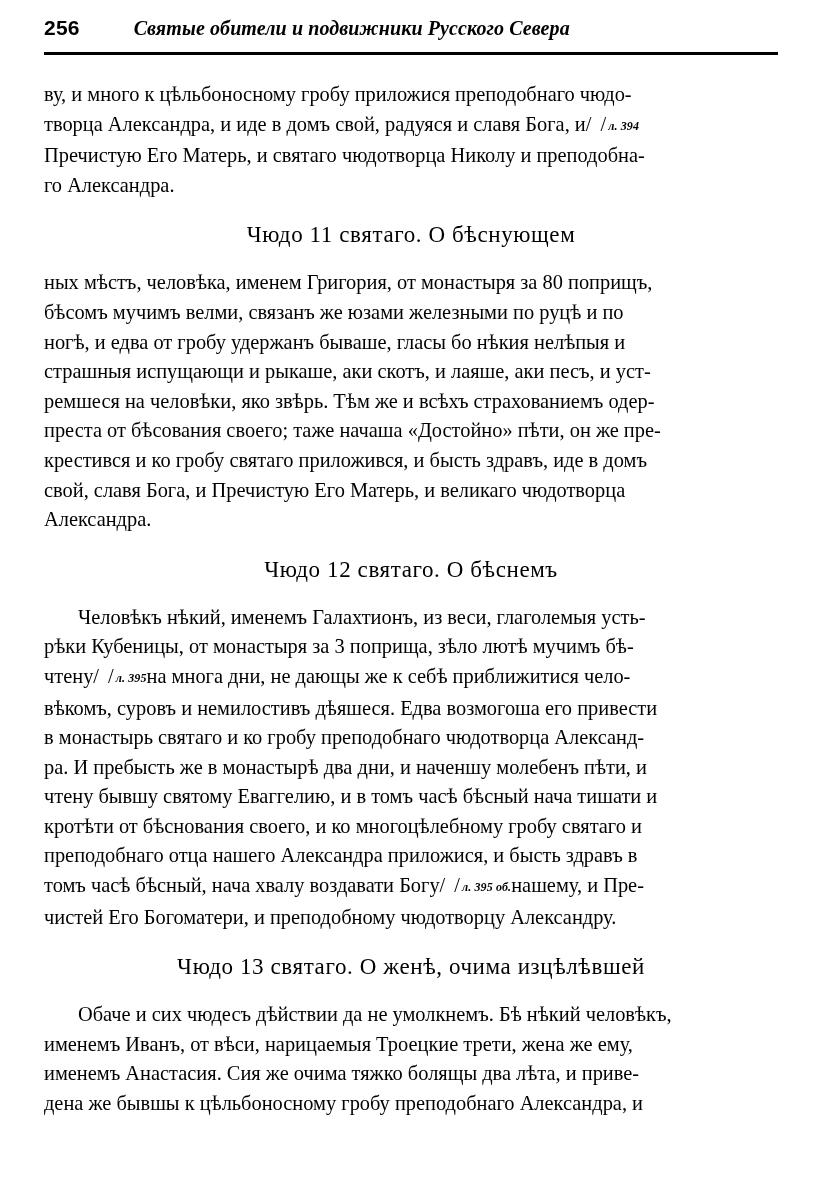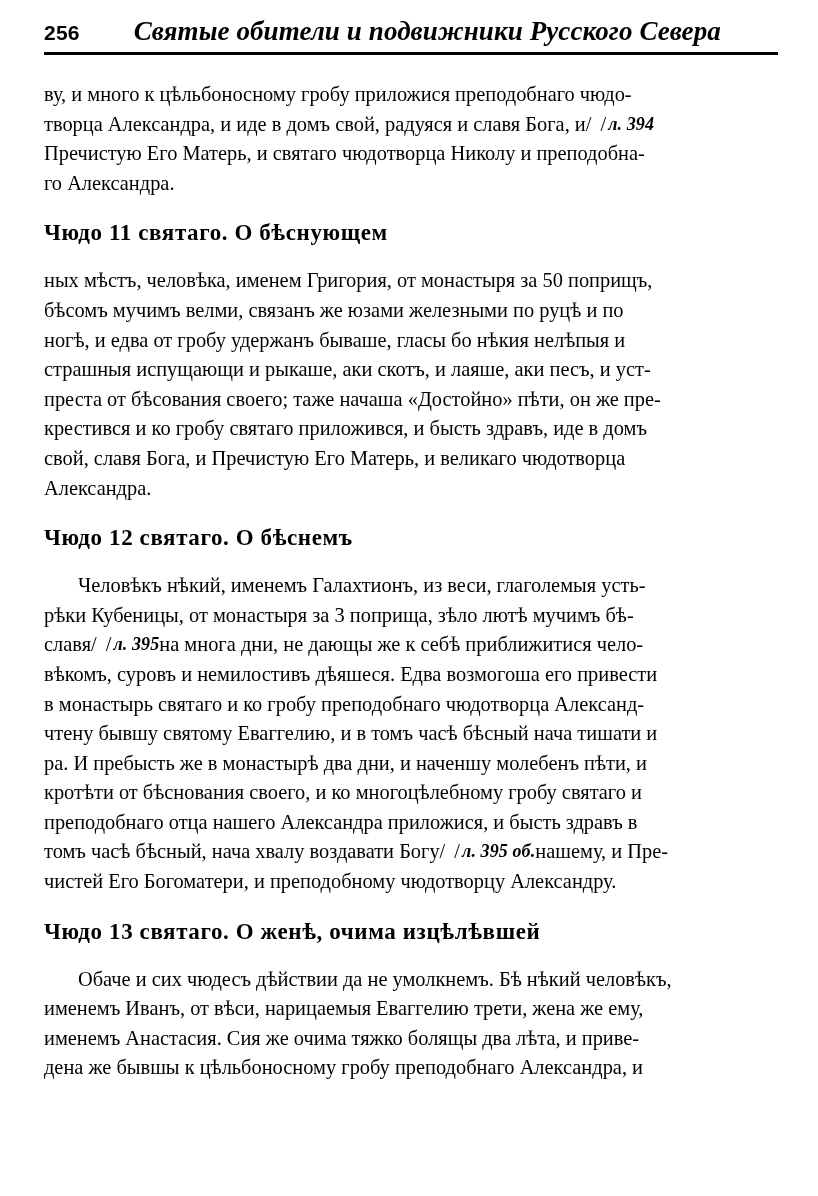--- a/index.html
+++ b/index.html
@@ -38,21 +38,21 @@
     font-weight: bold;
     font-size: 21px;
     letter-spacing: 0.2px;
     font-family: "Liberation Sans", "DejaVu Sans", sans-serif;
     flex: 0 0 auto;
     margin-right: 54px;
   }
   .running-title {
     font-style: italic;
     font-weight: bold;
-    font-size: 27px;
+    font-size: 20px;
     letter-spacing: 0.1px;
     font-family: "Liberation Serif", "DejaVu Serif", serif;
     white-space: nowrap;
   }
   .head-rule {
     position: absolute;
     left: 44px;
     width: 734px;
     top: 52px;
     height: 3px;
@@ -80,34 +80,34 @@
     white-space: nowrap;
   }
   .line.j > span { white-space: pre; }
 
   .para-block { margin: 0; }
 
   
   .folio-ref {
     font-style: italic;
     font-weight: bold;
-    font-size: 18px;
+    font-size: 12px;
     letter-spacing: 0.1px;
     vertical-align: 1px;
     font-family: "Liberation Serif", "DejaVu Serif", serif;
   }
   .slashes {
     font-size: 20.4px;
     letter-spacing: 2px;
   }
 
   
   .heading {
-    text-align: left;
-    font-weight: bold;
+    text-align: center;
+    font-weight: normal;
     font-size: 23px;
     font-family: "Liberation Serif", "DejaVu Serif", serif;
     letter-spacing: 0.6px;
     white-space: nowrap;
   }
 
   .sp-before-h { height: 22px; }
   .sp-after-h { height: 20px; }
 </style>
 </head>
@@ -137,30 +137,33 @@
         <span>го Александра.</span>
       </div>
     </div>
 
     <div class="sp-before-h"></div>
     <div class="heading">Чюдо 11 святаго. О бѣснующем</div>
     <div class="sp-after-h"></div>
 
     <div class="para-block">
       <div class="line">
-        <span>ных мѣстъ, человѣка, именем Григория, от монастыря за 50 поприщъ,</span>
+        <span>ных мѣстъ, человѣка, именем Григория, от монастыря за 80 поприщъ,</span>
       </div>
       <div class="line">
         <span>бѣсомъ мучимъ велми, связанъ же юзами железными по руцѣ и по</span>
       </div>
       <div class="line">
         <span>ногѣ, и едва от гробу удержанъ бываше, гласы бо нѣкия нелѣпыя и</span>
       </div>
       <div class="line">
         <span>страшныя испущающи и рыкаше, аки скотъ, и лаяше, аки песъ, и уст-</span>
+      </div>
+      <div class="line">
+        <span>ремшеся на человѣки, яко звѣрь. Тѣм же и всѣхъ страхованиемъ одер-</span>
       </div>
       <div class="line">
         <span>преста от бѣсования своего; таже начаша «Достойно» пѣти, он же пре-</span>
       </div>
       <div class="line">
         <span>крестився и ко гробу святаго приложився, и бысть здравъ, иде в домъ</span>
       </div>
       <div class="line">
         <span>свой, славя Бога, и Пречистую Его Матерь, и великаго чюдотворца</span>
       </div>
@@ -174,33 +177,33 @@
     <div class="sp-after-h"></div>
 
     <div class="para-block">
       <div class="line">
         <span style="display:inline-block;width:34px"></span><span>Человѣкъ нѣкий, именемъ Галахтионъ, из веси, глаголемыя усть-</span>
       </div>
       <div class="line">
         <span>рѣки Кубеницы, от монастыря за 3 поприща, зѣло лютѣ мучимъ бѣ-</span>
       </div>
       <div class="line">
-        <span>славя</span><span class="slashes">/ /</span><span class="folio-ref">л. 395</span><span>на многа дни, не дающы же к себѣ приближитися чело-</span>
+        <span>чтену</span><span class="slashes">/ /</span><span class="folio-ref">л. 395</span><span>на многа дни, не дающы же к себѣ приближитися чело-</span>
       </div>
       <div class="line">
         <span>вѣкомъ, суровъ и немилостивъ дѣяшеся. Едва возмогоша его привести</span>
       </div>
       <div class="line">
         <span>в монастырь святаго и ко гробу преподобнаго чюдотворца Александ-</span>
       </div>
       <div class="line">
+        <span>ра. И пребысть же в монастырѣ два дни, и наченшу молебенъ пѣти, и</span>
+      </div>
+      <div class="line">
         <span>чтену бывшу святому Еваггелию, и в томъ часѣ бѣсный нача тишати и</span>
-      </div>
-      <div class="line">
-        <span>ра. И пребысть же в монастырѣ два дни, и наченшу молебенъ пѣти, и</span>
       </div>
       <div class="line">
         <span>кротѣти от бѣснования своего, и ко многоцѣлебному гробу святаго и</span>
       </div>
       <div class="line">
         <span>преподобнаго отца нашего Александра приложися, и бысть здравъ в</span>
       </div>
       <div class="line">
         <span>томъ часѣ бѣсный, нача хвалу воздавати Богу</span><span class="slashes">/ /</span><span class="folio-ref">л. 395 об.</span><span>нашему, и Пре-</span>
       </div>
@@ -211,21 +214,21 @@
 
     <div class="sp-before-h"></div>
     <div class="heading">Чюдо 13 святаго. О женѣ, очима изцѣлѣвшей</div>
     <div class="sp-after-h"></div>
 
     <div class="para-block">
       <div class="line">
         <span style="display:inline-block;width:34px"></span><span>Обаче и сих чюдесъ дѣйствии да не умолкнемъ. Бѣ нѣкий человѣкъ,</span>
       </div>
       <div class="line">
-        <span>именемъ Иванъ, от вѣси, нарицаемыя Еваггелию трети, жена же ему,</span>
+        <span>именемъ Иванъ, от вѣси, нарицаемыя Троецкие трети, жена же ему,</span>
       </div>
       <div class="line">
         <span>именемъ Анастасия. Сия же очима тяжко болящы два лѣта, и приве-</span>
       </div>
       <div class="line">
         <span>дена же бывшы к цѣльбоносному гробу преподобнаго Александра, и</span>
       </div>
 
     </div>
 

